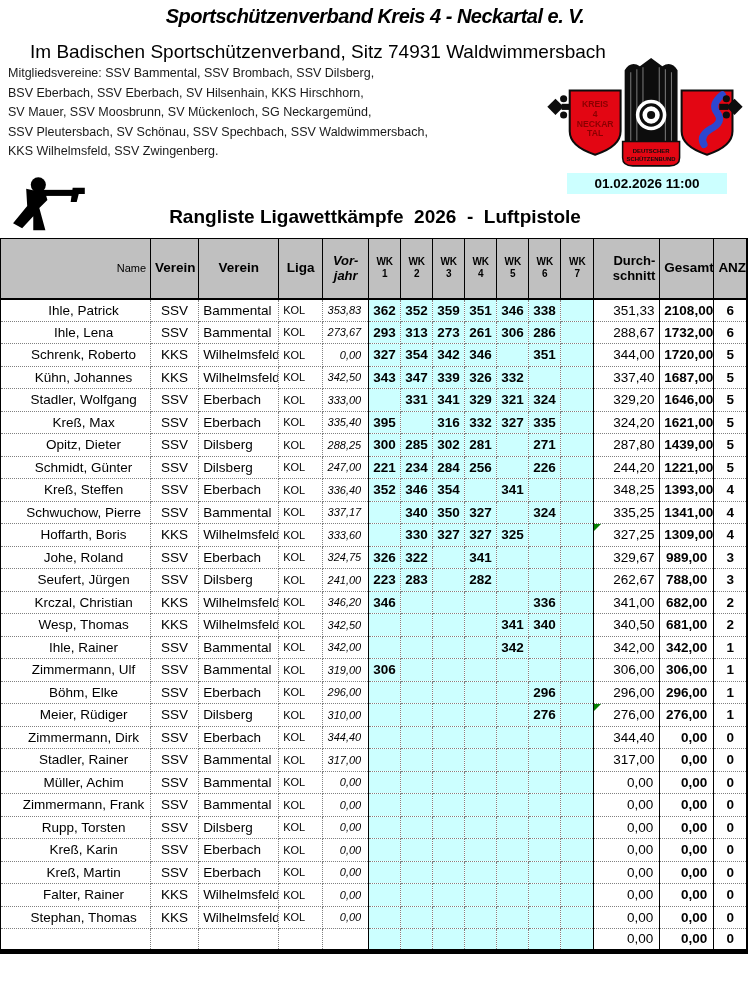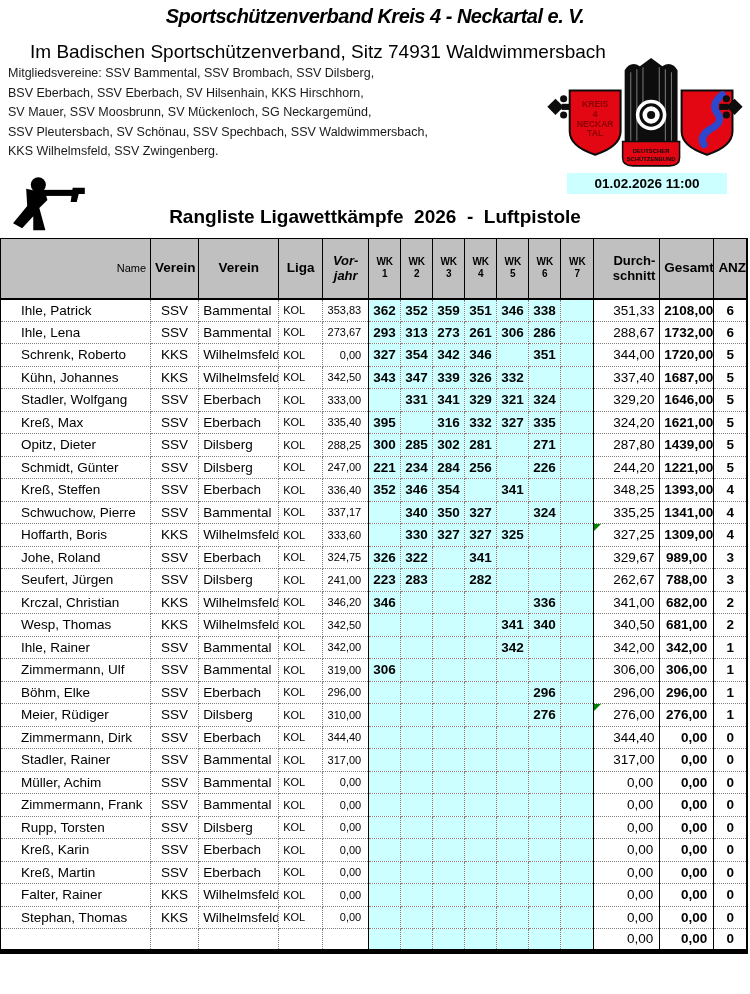--- a/index.html
+++ b/index.html
@@ -37,25 +37,25 @@
   thead tr { height:60px; }
   th.h-name { font-weight:normal; text-align:right; font-size:11px; }
   th.h-vorjahr { font-style:italic; font-size:13px;margin-top:29px; }
   th.h-wk { font-size:10px; }
   th.h-avg { text-align:right; font-size:13px; }
   th.h-total { text-align:right; }
   th.h-anz { border-right:none; }
 
   td { height:22.5px; border-right:1px dotted #808080; border-bottom:1px dotted #808080;
        font-size:13.5px; padding:0 4px; overflow:hidden; white-space:nowrap; vertical-align:middle; }
-  .c-name   { text-align:left; padding-left:20px; }
+  .c-name   { text-align:center; padding-left:20px; }
   .c-vshort { text-align:center; }
   .c-verein { text-align:left; }
   .c-liga   { text-align:left; font-size:11px; }
-  .c-vorjahr{ text-align:right; font-size:11px; border-right:1px solid #000; padding-right:7px; }
+  .c-vorjahr{ text-align:right; font-style:italic; font-size:11px; border-right:1px solid #000; padding-right:7px; }
   .c-wk     { background:var(--cyan); text-align:right; font-weight:bold; padding-right:5px; }
   .c-wk.last{ border-right:1px solid #000; }
   .c-avg    { text-align:right; font-weight:normal; border-right:1px solid #000; position:relative; padding-right:6px;padding-left:19px; }
   .c-total  { text-align:right; font-weight:bold; border-right:1px solid #000; padding-right:6px; }
   .c-anz    { text-align:center; font-weight:bold; border-right:none; }
   .corner-marker { position:absolute; top:0; left:0; width:0; height:0;
                    border-top:7px solid var(--green); border-right:7px solid transparent; }
 </style>
 </head>
 <body>

